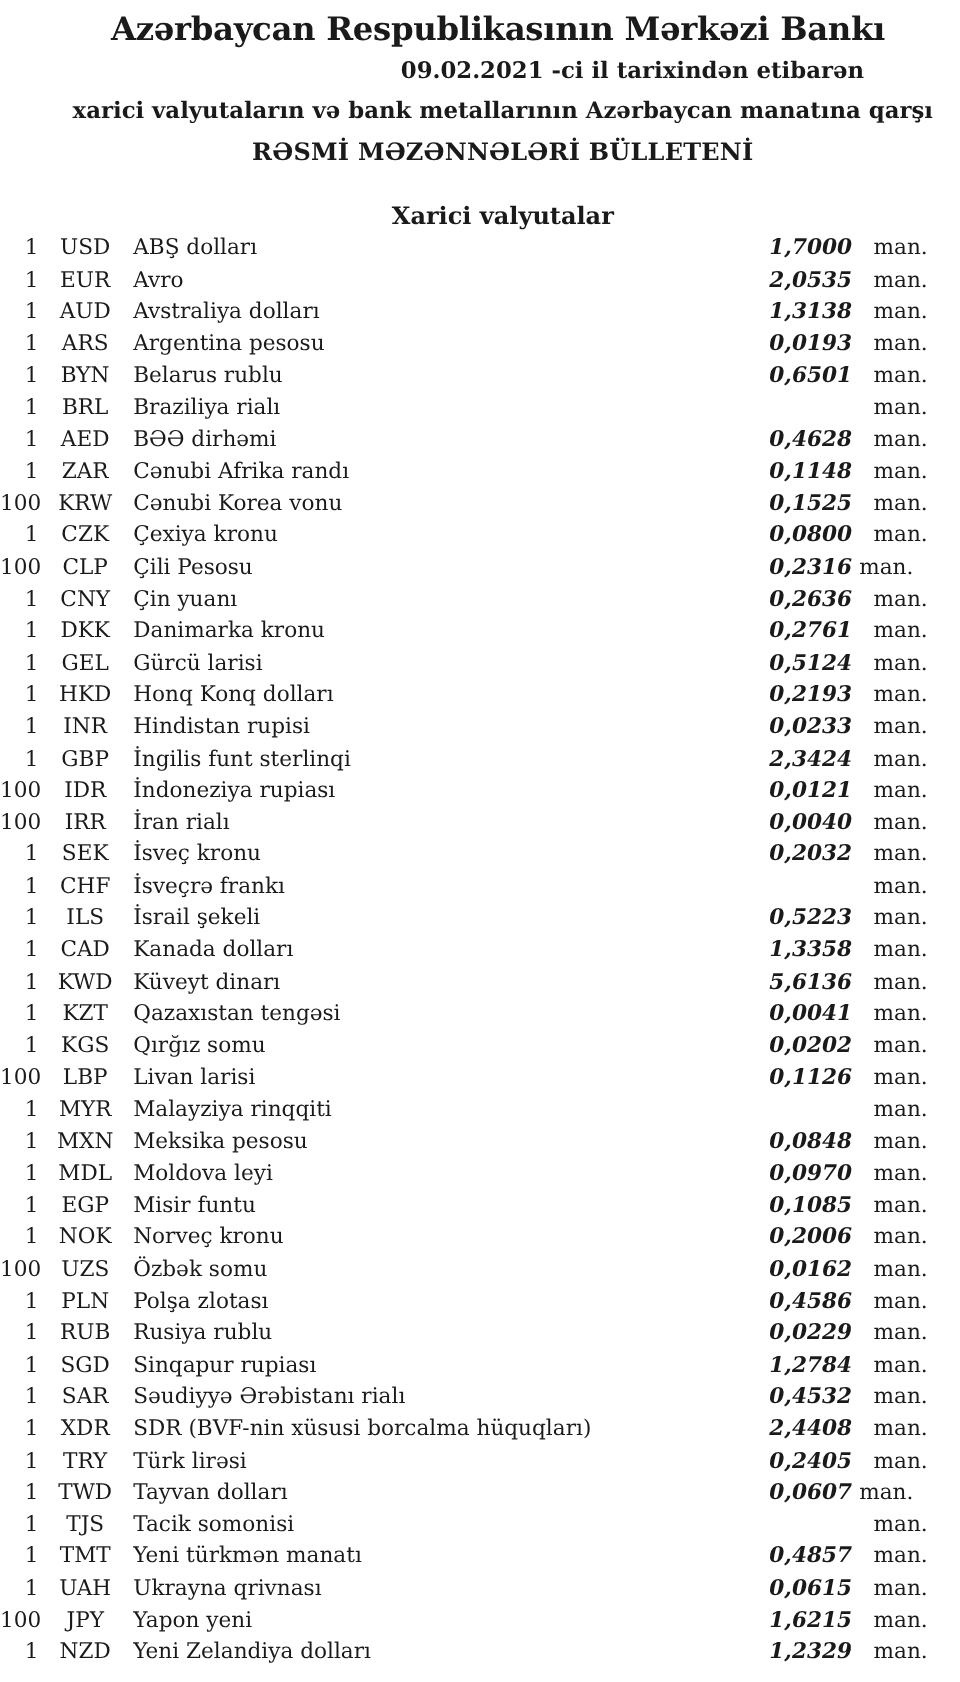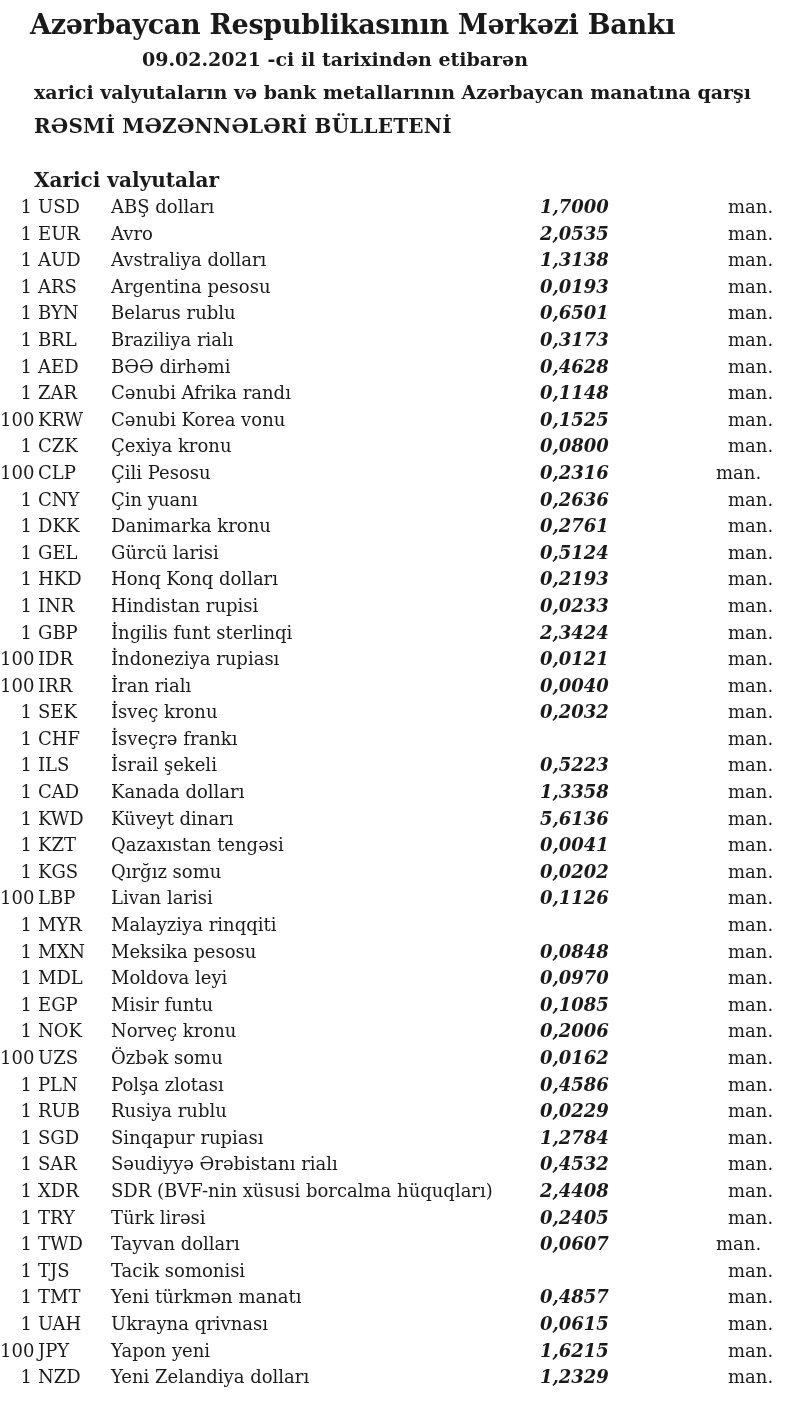--- a/index.html
+++ b/index.html
@@ -13,21 +13,21 @@
     height: 1402px;
     background: #ffffff;
     overflow: hidden;
     font-family: "DejaVu Serif", "Liberation Serif", serif;
     color: #1a1a1a;
   }
   .header-line {
     position: absolute;
     left: 0;
     width: 770px;
-    text-align: left;
+    text-align: center;
     font-weight: bold;
     white-space: nowrap;
   }
   .doc-title {
     top: 9px;
     padding-left: 30px;
     font-size: 27px;
     letter-spacing: -0.3px;
   }
   .doc-date {
@@ -69,28 +69,29 @@
     white-space: nowrap;
   }
   .qty {
     left: 0;
     width: 32px;
     text-align: right;
   }
   .code {
     left: 38px;
     width: 66px;
+    text-align: center;
   }
   .name {
     left: 111px;
   }
   .rate {
     left: 540px;
     width: 170px;
-    text-align: left;
+    text-align: right;
     font-weight: bold;
     font-style: italic;
   }
   .unit {
     left: 728px;
   }
   .unit.shift {
     left: 716px;
   }
 </style>
@@ -147,21 +148,20 @@
     <span class="code">BYN</span>
     <span class="name">Belarus rublu</span>
     <span class="rate">0,6501</span>
     <span class="unit">man.</span>
   </div>
 
   <div class="row">
     <span class="qty">1</span>
     <span class="code">BRL</span>
     <span class="name">Braziliya rialı</span>
-    <span class="rate">0,3173</span>
     <span class="unit">man.</span>
   </div>
 
   <div class="row">
     <span class="qty">1</span>
     <span class="code">AED</span>
     <span class="name">BƏƏ dirhəmi</span>
     <span class="rate">0,4628</span>
     <span class="unit">man.</span>
   </div>

